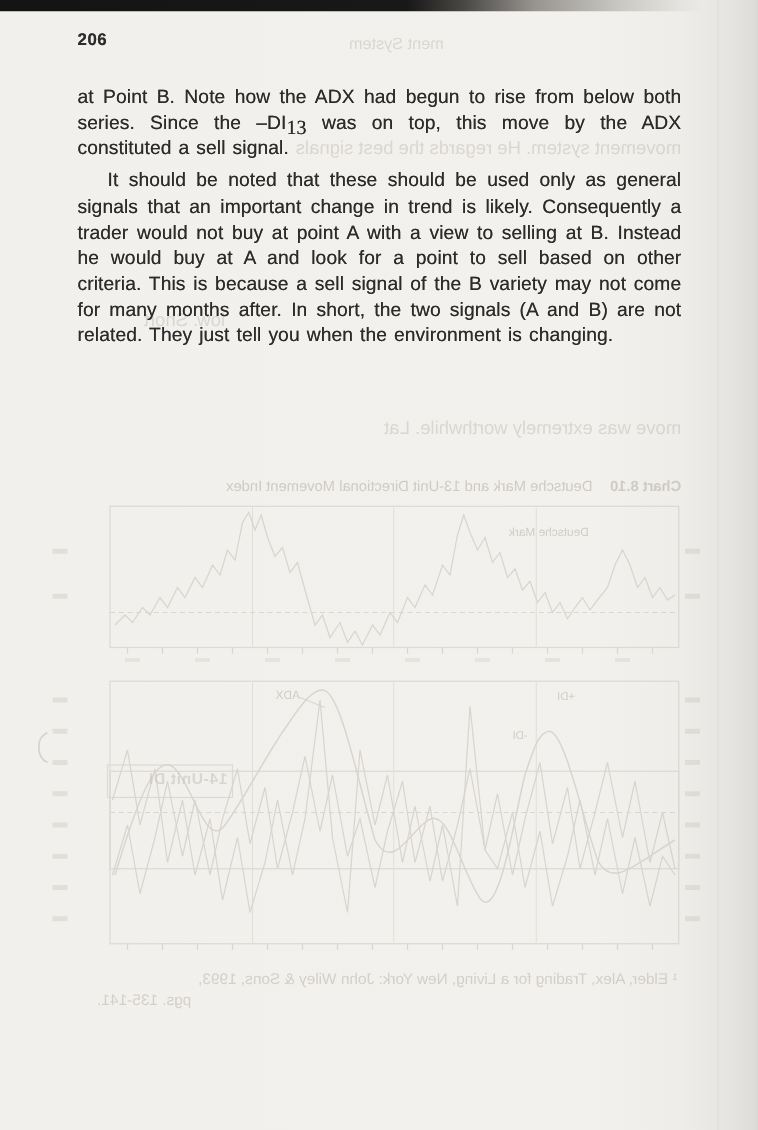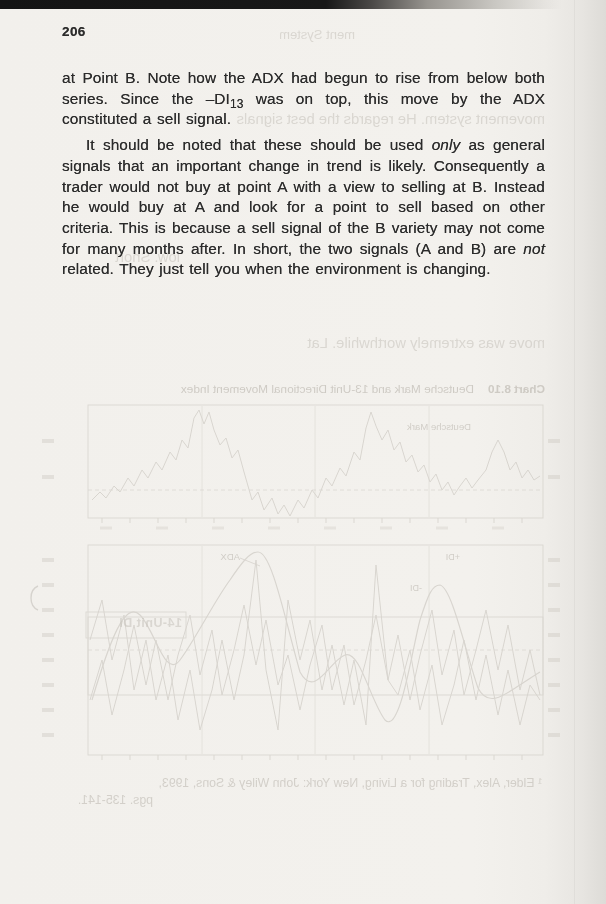--- a/index.html
+++ b/index.html
@@ -23,22 +23,22 @@
   .page-num{font-weight:bold;letter-spacing:.4px;}
   
   .body-text{
     position:absolute;top:68px;left:62px;width:483px;
     font-size:15.4px;line-height:20.7px;text-align:justify;color:#2b2b2b;
     letter-spacing:.08px;word-spacing:1.2px;
     text-shadow:0 0 .45px rgba(43,43,43,.8);
   }
   .body-text p{margin:0;}
   .body-text p + p{margin-top:5px;text-indent:24px;}
-  .body-text sub{font-size:12px;line-height:0;}
-  .it{font-style:italic;}
+  .body-text sub{font-size:16px;line-height:0;font-family:Liberation Serif, serif;}
+  .it{}
   
   .ghost{
     position:absolute;color:#c6c2bb;transform:scaleX(-1);
     filter:blur(.45px);white-space:nowrap;
   }
   .ghost.txt{opacity:.55;font-size:14.8px;}
   .ghost.cap{opacity:.8;font-size:11.8px;display:flex;gap:14px;}
   .ghost.cap .b{font-weight:bold;}
   .ghost.small{opacity:.75;font-size:9.5px;}
   .ghost.panel-label{opacity:.55;font-size:12.5px;font-weight:bold;letter-spacing:.5px;}

